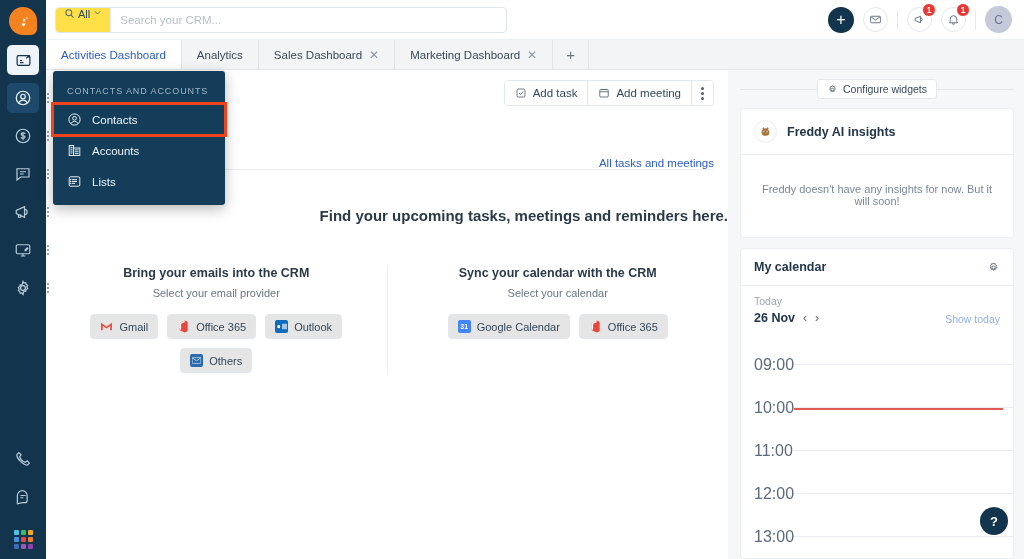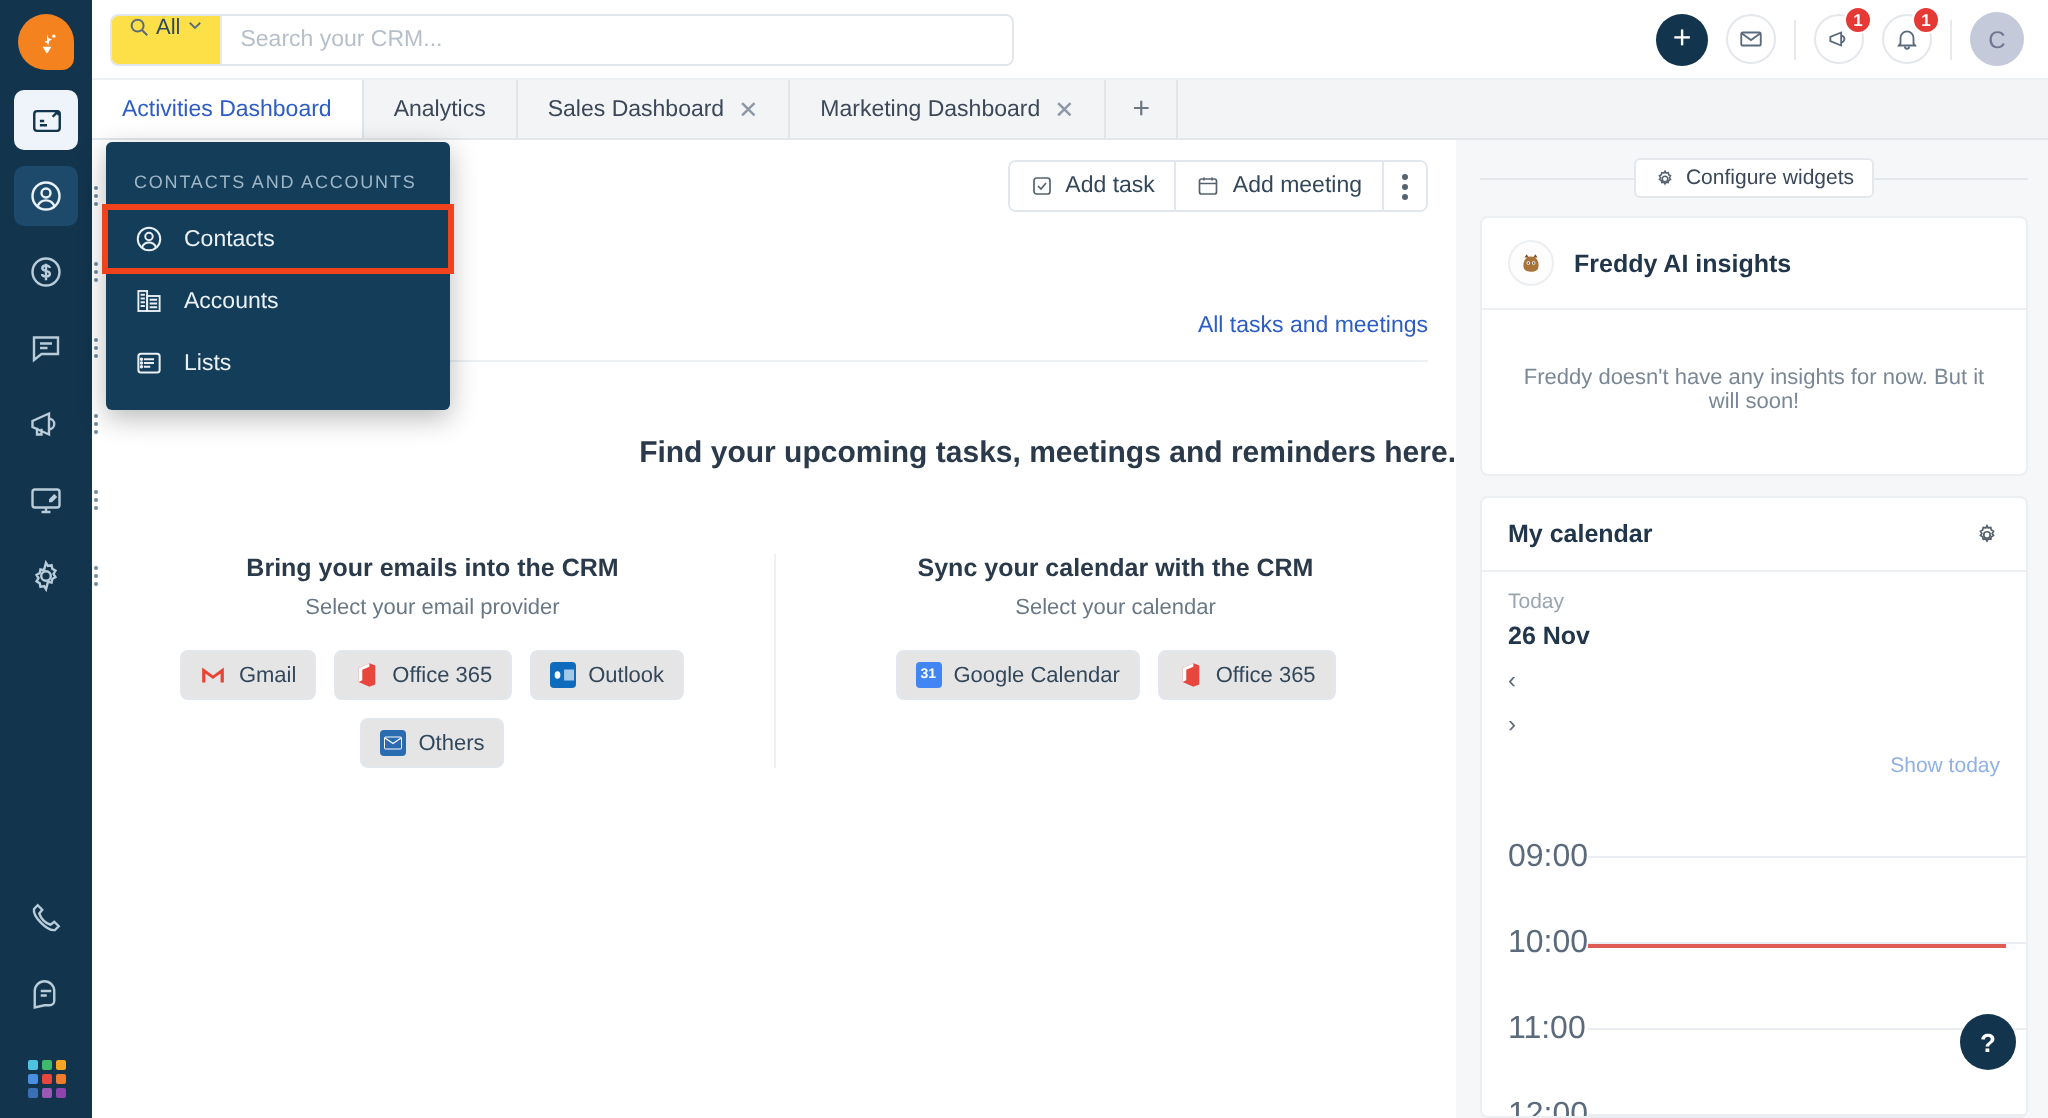--- a/index.html
+++ b/index.html
@@ -114,21 +114,21 @@
     display: flex; align-items: center; gap: 6px; padding: 6px 10px;
     font-size: 11.5px; color: #33475b; background: #fff; border-right: 1px solid #e2e7ed;
   }
   .head-btn:last-child { border-right: 0; }
   .kebab { display: flex; flex-direction: column; gap: 2px; padding: 0 9px; justify-content: center; }
   .kebab i { width: 3px; height: 3px; border-radius: 50%; background: #56636f; display: block; }
   .title-line { font-size: 15px; color: #2c5cc5; font-weight: bold; margin-top: 16px; display: flex; align-items: center; gap: 5px;}
   .caret-down { width: 0; height: 0; border-left: 4px solid transparent; border-right: 4px solid transparent; border-top: 5px solid #2c5cc5; }
   .filter-row {
     display: flex; align-items: center; gap: 9px; margin-top: 17px;
-    padding-bottom: 11px; border-bottom: 1px solid #edf0f3;
+    border-bottom: 1px solid #edf0f3;
   }
   .chk { width: 13px; height: 13px; border: 1px solid #c6ced6; border-radius: 2px; background: #fff; flex:none; }
   .filter-label { font-size: 11.5px; color: #33475b; }
   .link-blue { font-size: 11.5px; color: #2c5cc5; margin-left: auto; }
 
   .empty { flex: 1; padding-top: 37px; }
   .empty-title { text-align: right; font-size: 15px; color: #2b3a4a; font-weight: bold; }
   .providers { display: flex; margin-top: 42px; }
   .prov-col { flex: 1; text-align: center; padding: 0 16px; }
   .prov-col.sep { border-left: 1px solid #eef1f4; }
@@ -165,21 +165,21 @@
   .freddy-av {
     width: 23px; height: 23px; border-radius: 50%; border: 1px solid #ecenf2;
     background: #fdfdfd; display: flex; align-items: center; justify-content: center;
     border: 1px solid #eceff2;
   }
   .card-body { padding: 28px 16px 30px; text-align: center; }
   .card-empty-text { font-size: 11px; color: #7a8796; }
   .cal-head { display: flex; align-items: center; padding: 11px 13px; border-bottom: 1px solid #eef1f4; }
   .cal-sub { padding: 9px 13px 10px; }
   .cal-today { font-size: 10.5px; color: #9aa5b1; }
-  .cal-daterow { display: flex; align-items: flex-start; gap: 8px; margin-top: 4px; flex-direction: column; }
+  .cal-daterow { display: flex; align-items: flex-end; gap: 8px; margin-top: 4px; }
   .cal-date { font-size: 12.5px; color: #21364a; font-weight: bold; }
   .cal-nav { color: #5b6b7c; font-size: 12px; }
   .cal-showtoday { margin-left: auto; font-size: 10.5px; color: #8fb0e8; }
   .slots { padding: 8px 0 0 13px; flex: 1; overflow: hidden; position: relative; }
   .slot { display: flex; align-items: center; height: 43px; }
   .slot-time { font-size: 16px; color: #5b6b7c; width: 40px; flex: none; }
   .slot-line { flex: 1; height: 1px; background: #eaeef2; }
   .nowline { position: absolute; left: 53px; right: 10px; height: 2px; background: #e05b53; }
   .help-fab {
     position: absolute; right: 16px; bottom: 24px; width: 28px; height: 28px;

